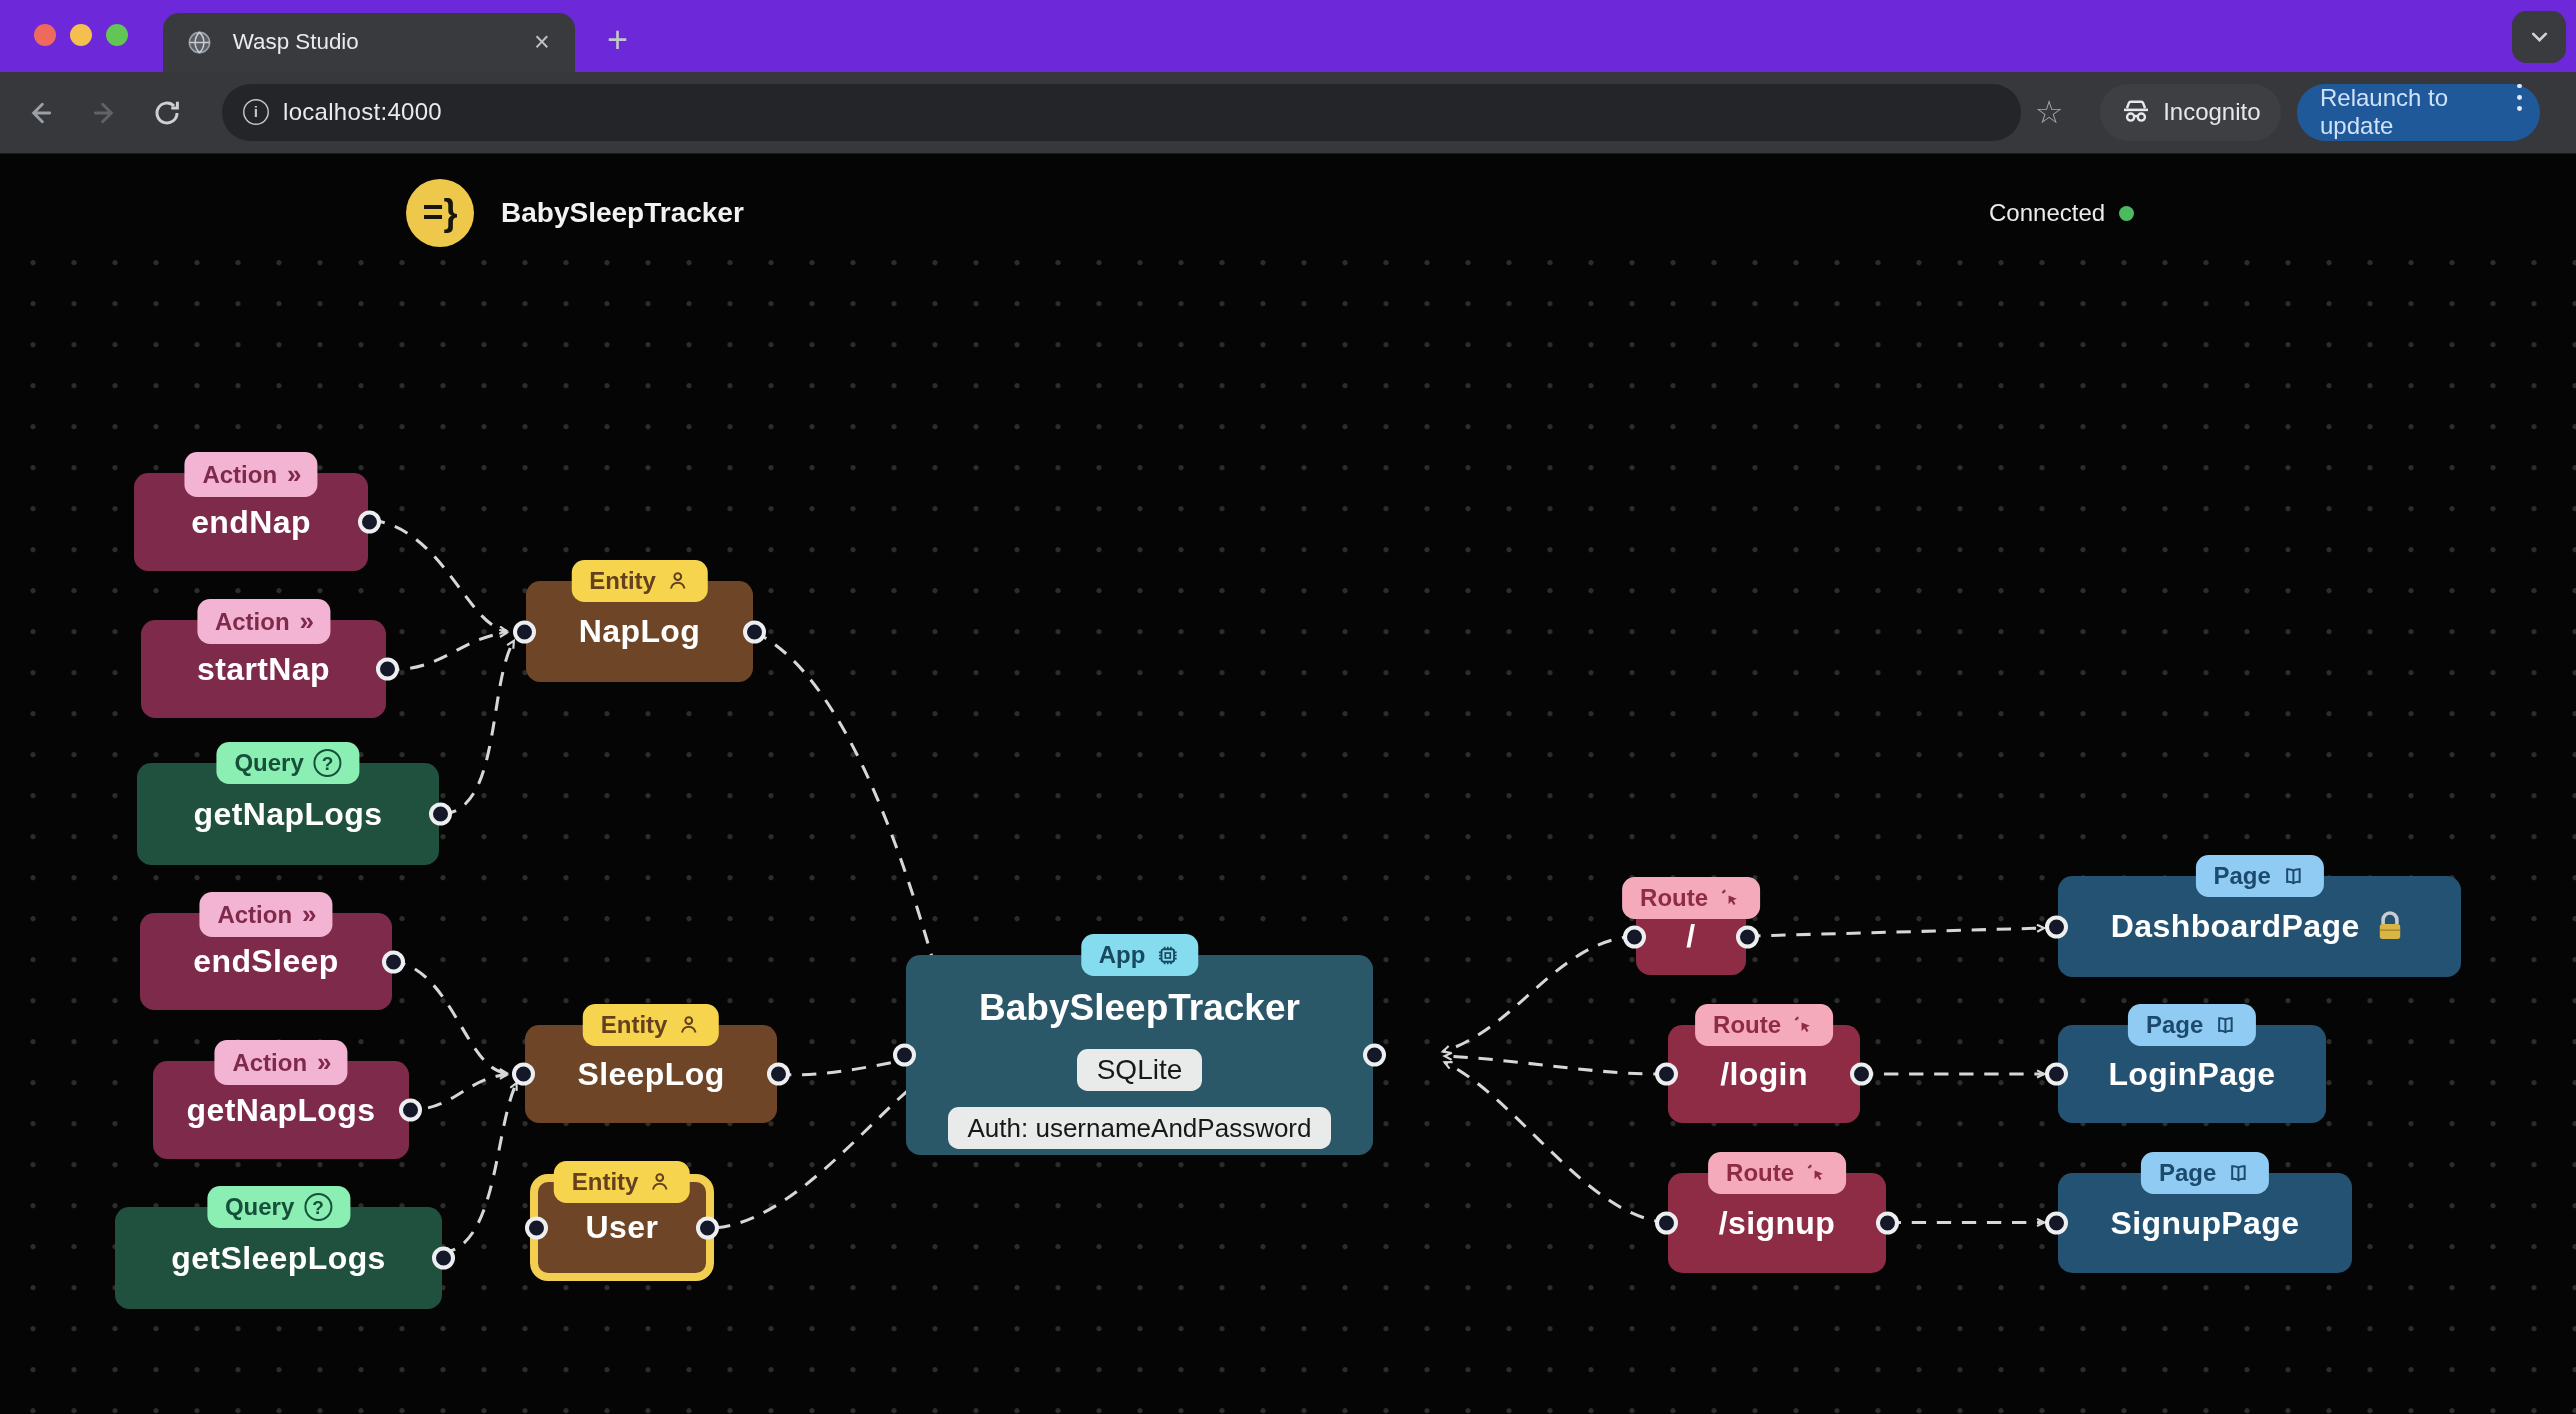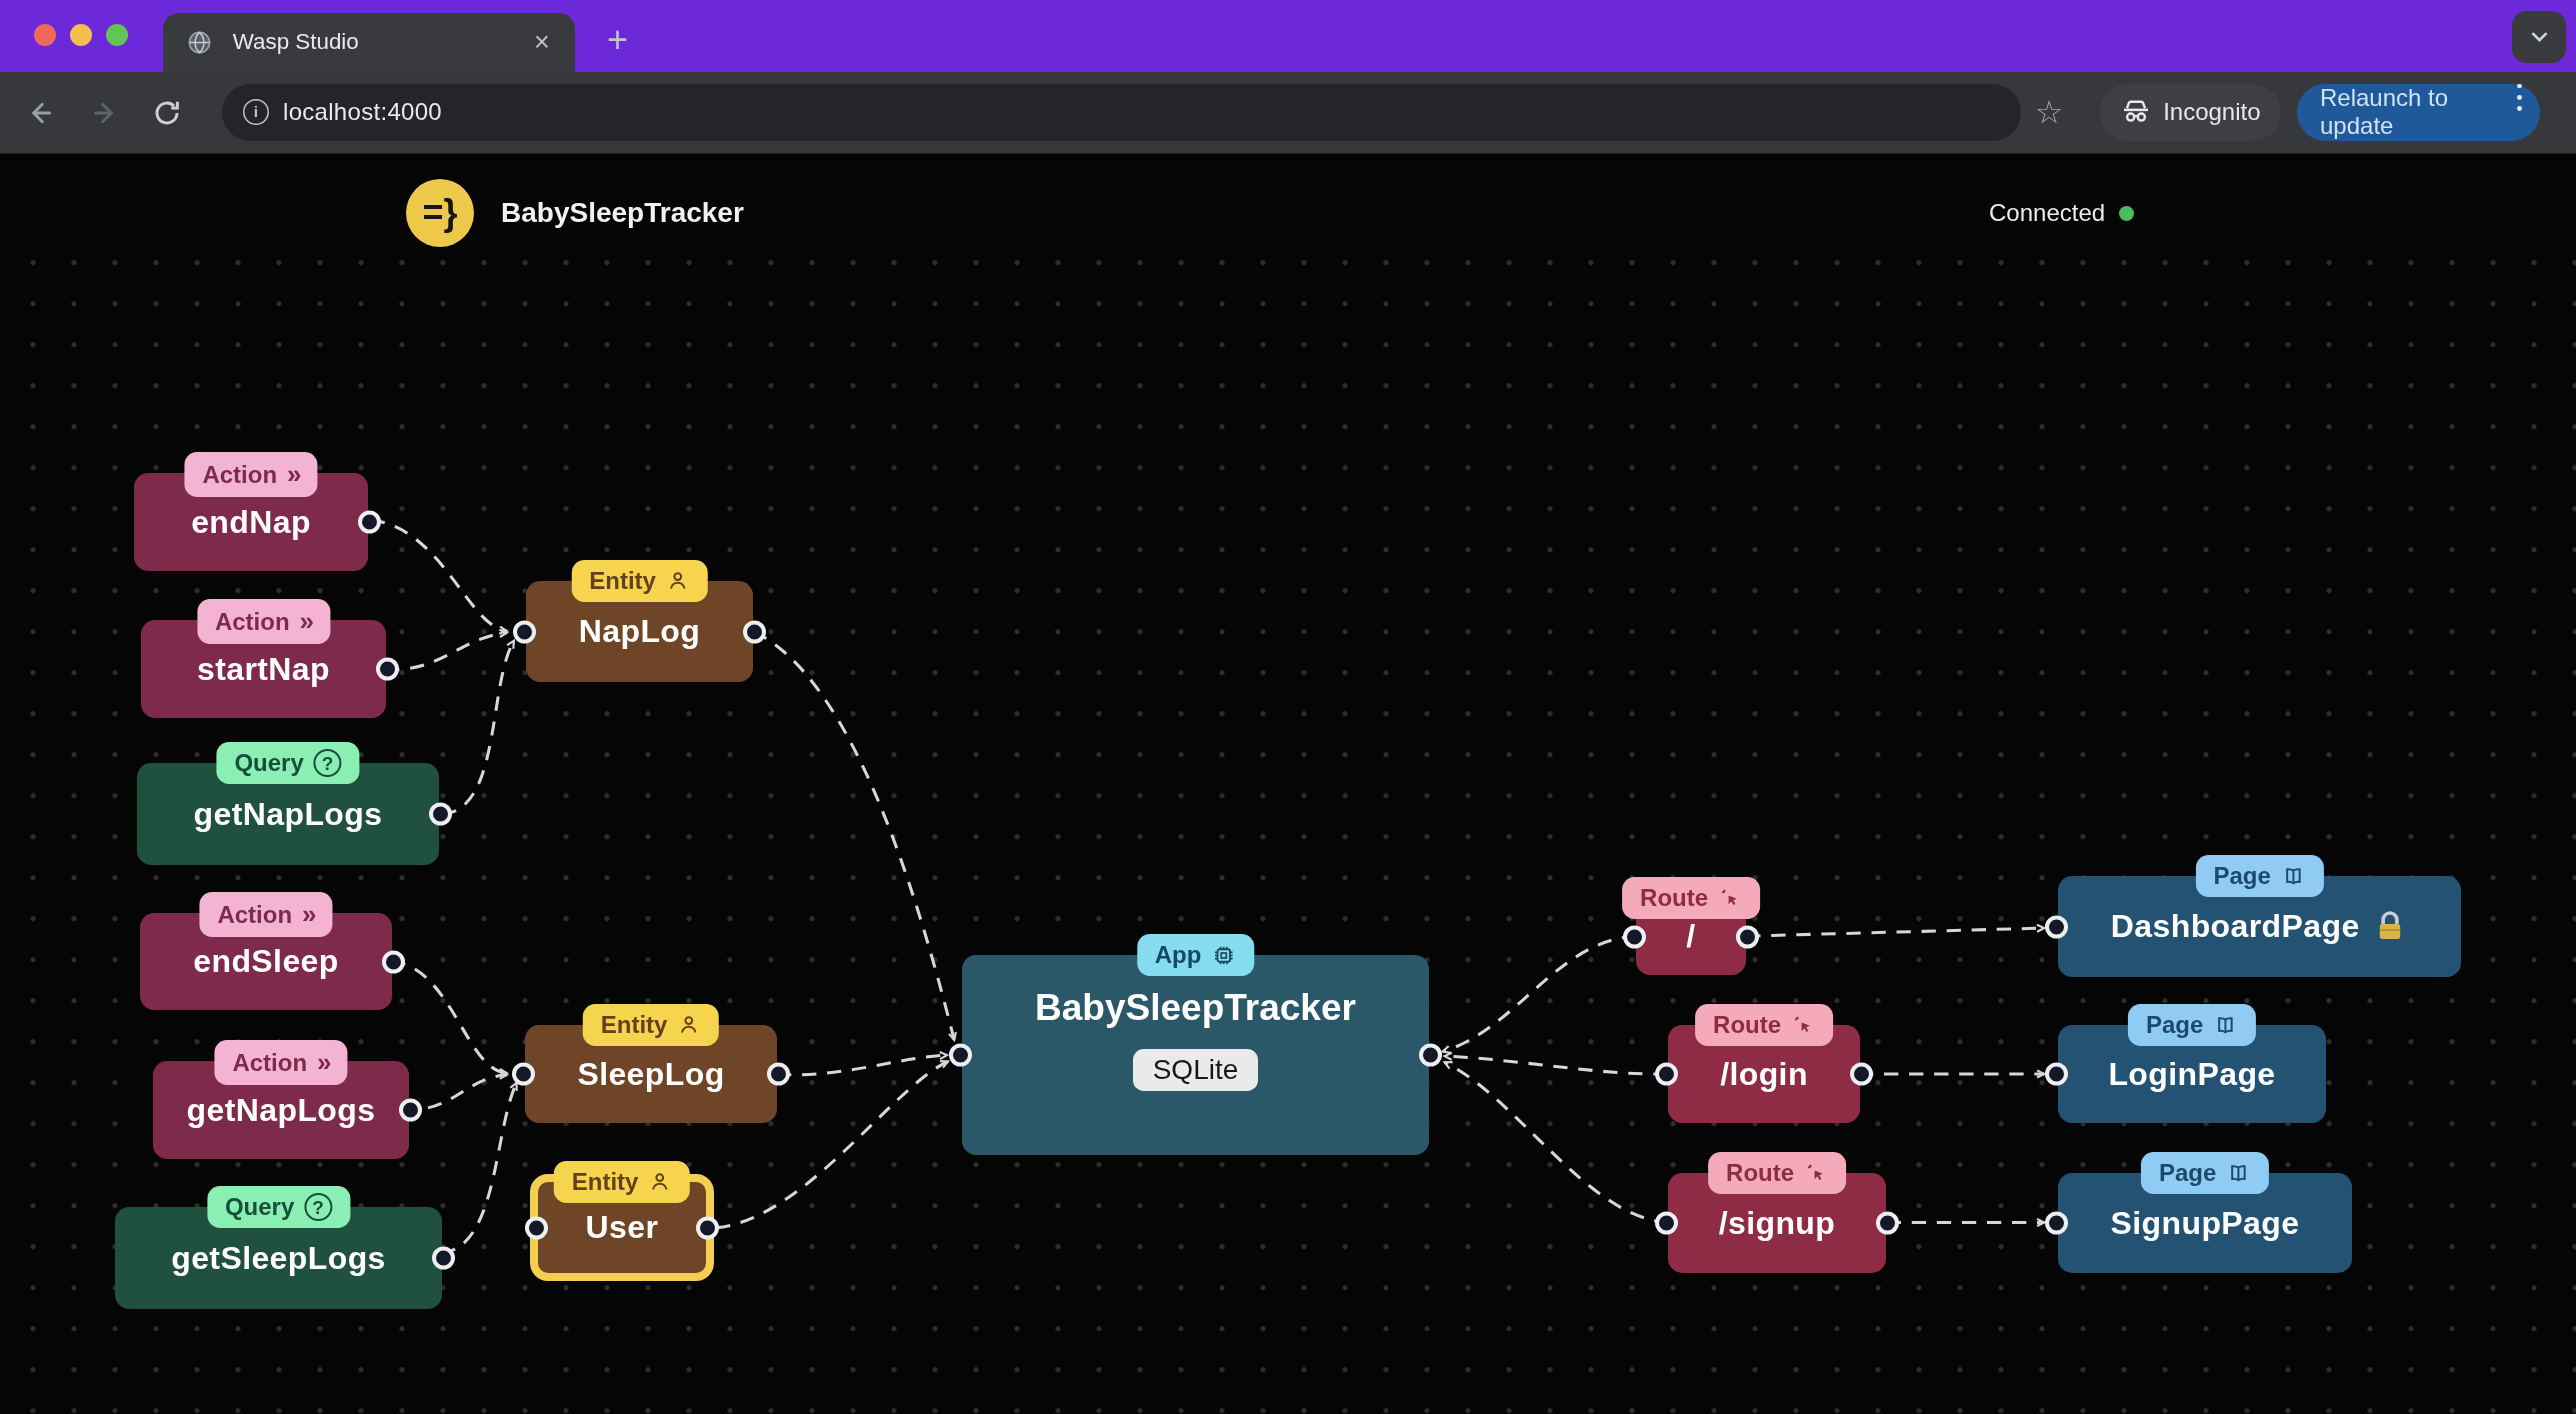--- a/index.html
+++ b/index.html
@@ -193,31 +193,32 @@
       <svg width="24" height="24" viewBox="0 0 24 24">
           <circle cx="12" cy="7.6" r="3.4" fill="none" stroke="currentColor" stroke-width="2"></circle>
           <path d="M5.2 19.5c.9-3.8 3.6-5.8 6.8-5.8s5.9 2 6.8 5.8" fill="none" stroke="currentColor" stroke-width="2"></path>
         </svg>
     </div>
     <div class="label">User</div>
     <div class="handle l"></div>
     <div class="handle r"></div>
   </div>
 
-  <div class="node appnode" style="left:962px;top:955px;width:467px;height:200px;">
+  <div class="node appnode" style="left:906px;top:955px;width:467px;height:200px;">
     <div class="badge">
         <span>App</span>
       <svg width="25" height="25" viewBox="0 0 24 24">
           <rect x="6" y="6" width="12" height="12" rx="2" fill="none" stroke="currentColor" stroke-width="1.8"></rect>
           <rect x="9.6" y="9.6" width="4.8" height="4.8" fill="none" stroke="currentColor" stroke-width="1.6"></rect>
           <path d="M9 6V3.5M12 6V3.5M15 6V3.5M9 20.5V18M12 20.5V18M15 20.5V18M6 9H3.5M6 12H3.5M6 15H3.5M20.5 9H18M20.5 12H18M20.5 15H18" stroke="currentColor" stroke-width="1.6"></path>
         </svg>
     </div>
     <div class="title">BabySleepTracker</div>
     <div class="pill">SQLite</div>
+    <div class="pill auth">Auth: usernameAndPassword</div>
     <div class="handle l"></div>
     <div class="handle r"></div>
   </div>
 
   <div class="node route" style="left:1636px;top:898px;width:110px;height:77px;">
     <div class="badge">
         <span>Route</span>
       <svg width="24" height="24" viewBox="0 0 24 24">
           <path d="M10.5 9.5l8.3 3.3-3.7 1.4 2.3 3.8-1.9 1.1-2.3-3.8-2.7 2.9z" fill="currentColor"></path>
           <path d="M6.5 3.8v2.4M3.8 6.5h2.4M4.9 4.9l1.5 1.5" stroke="currentColor" stroke-width="1.7" fill="none"></path>

